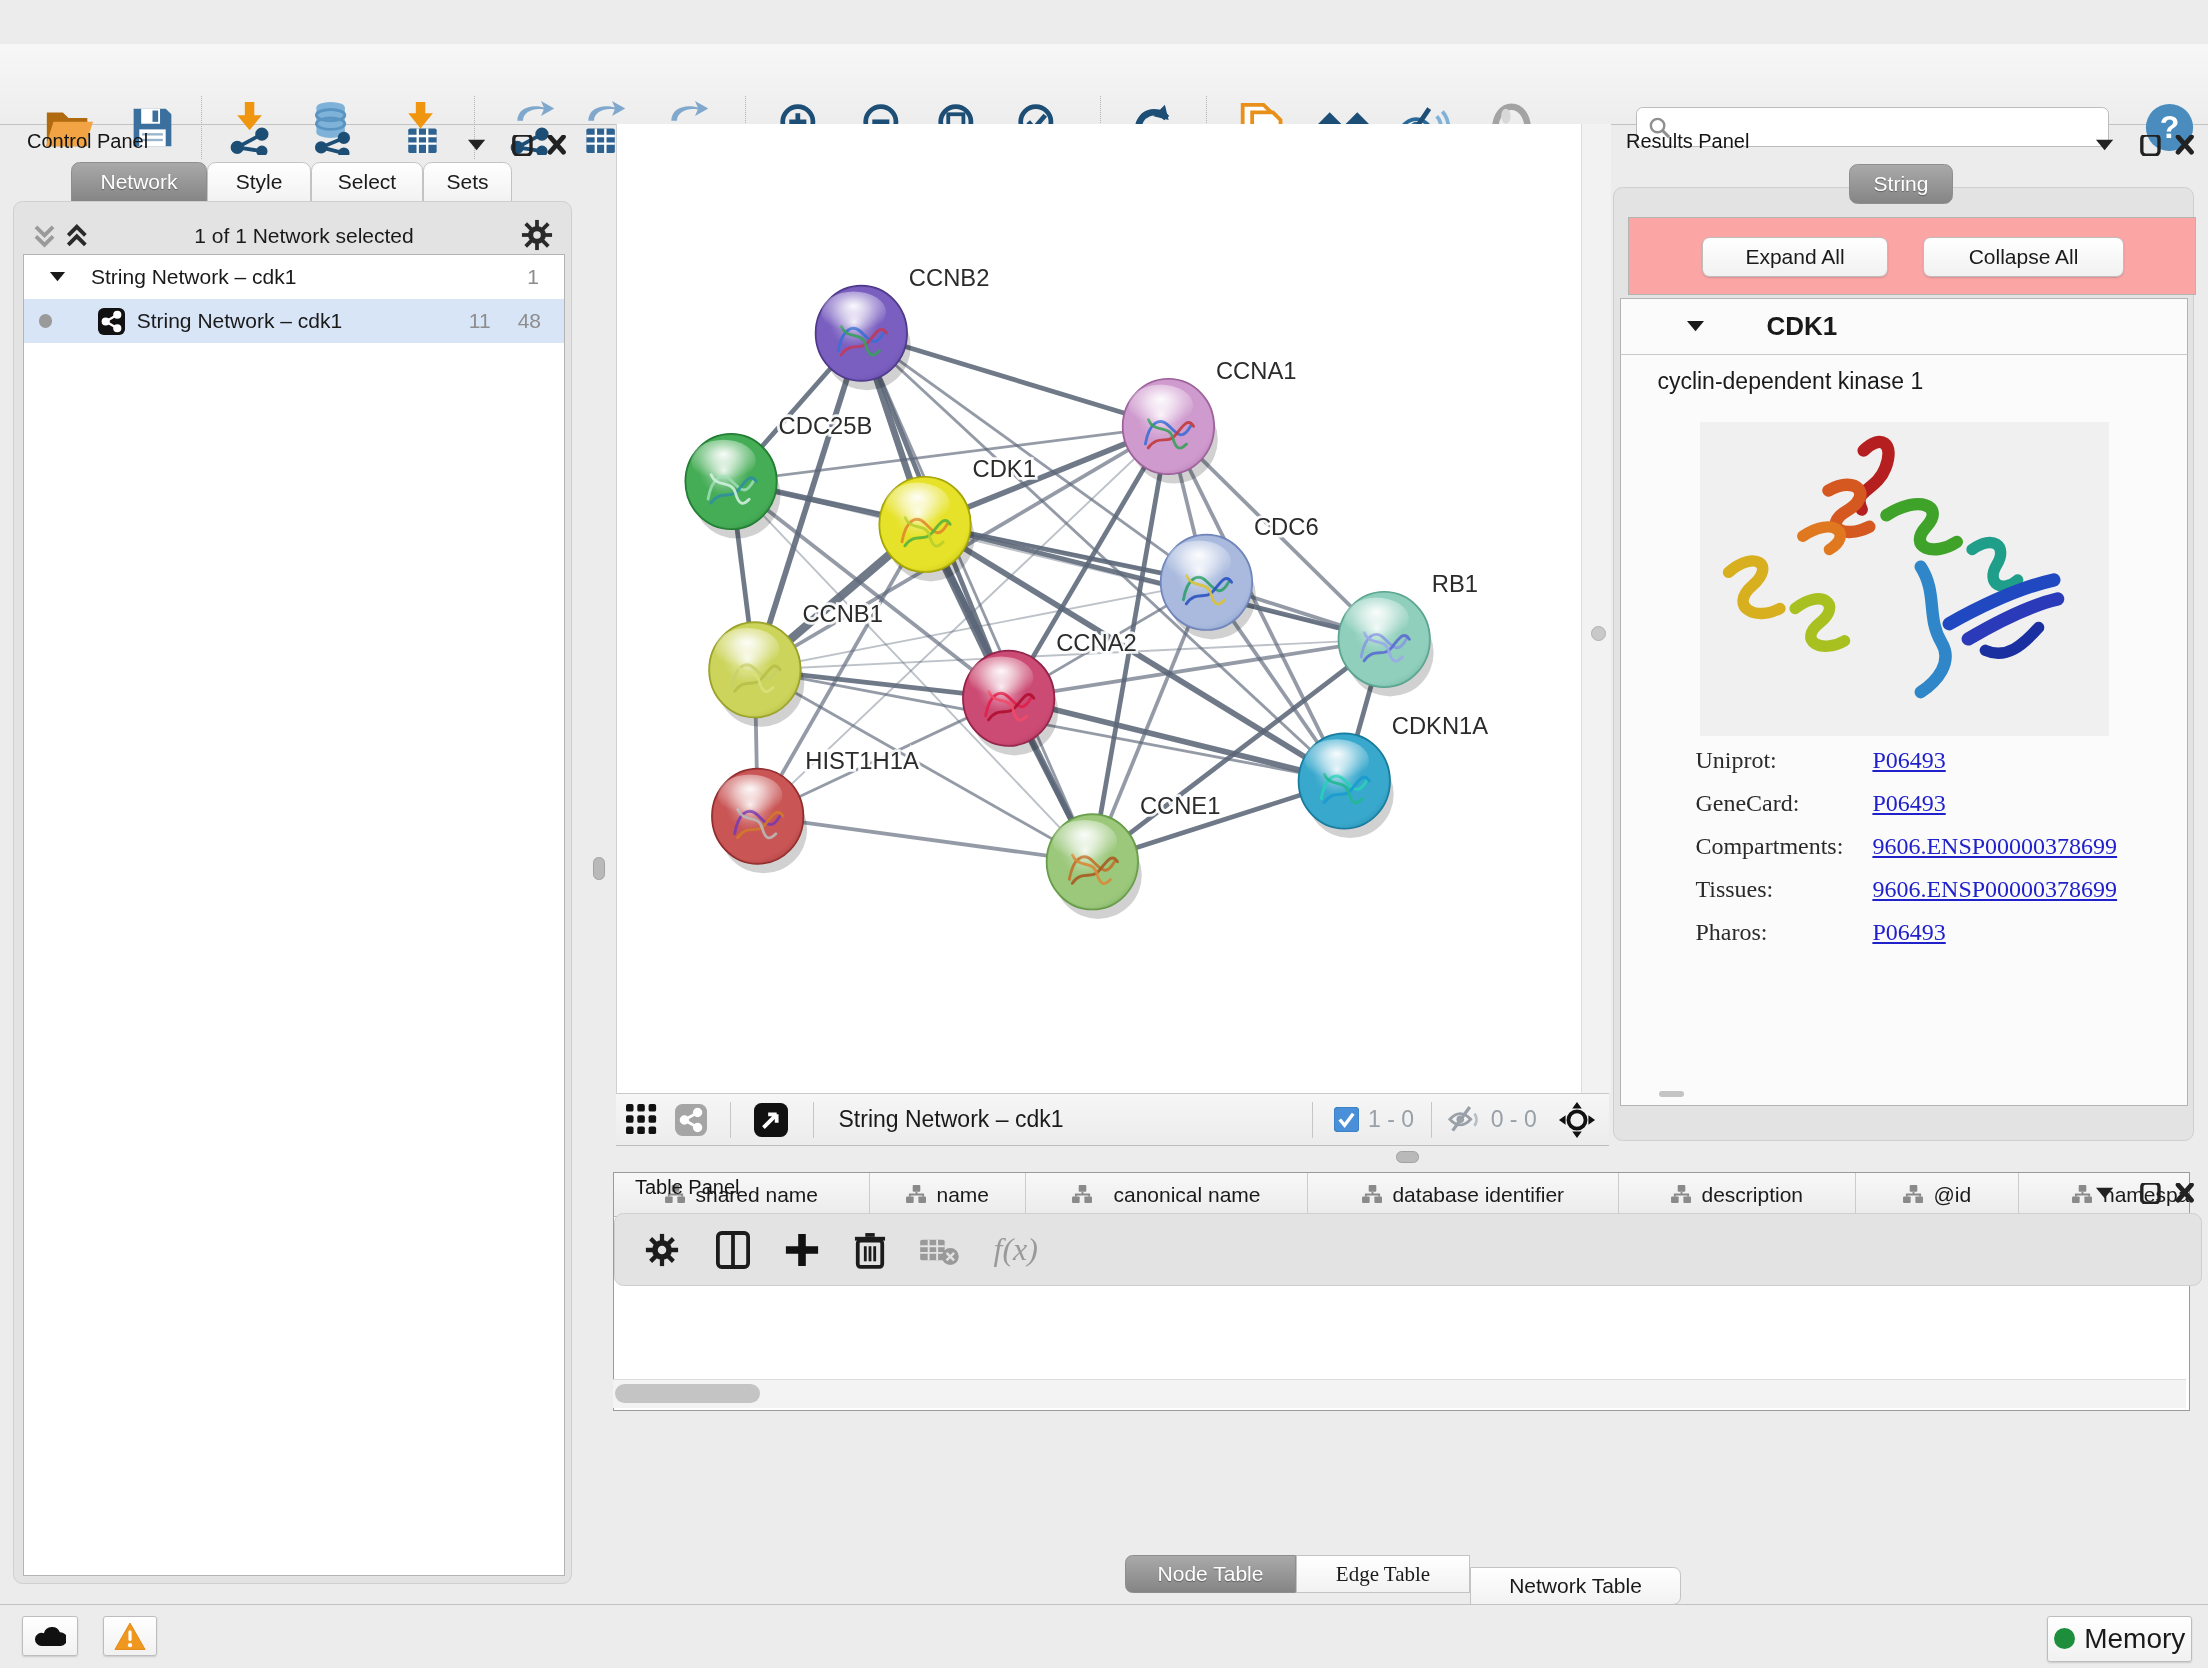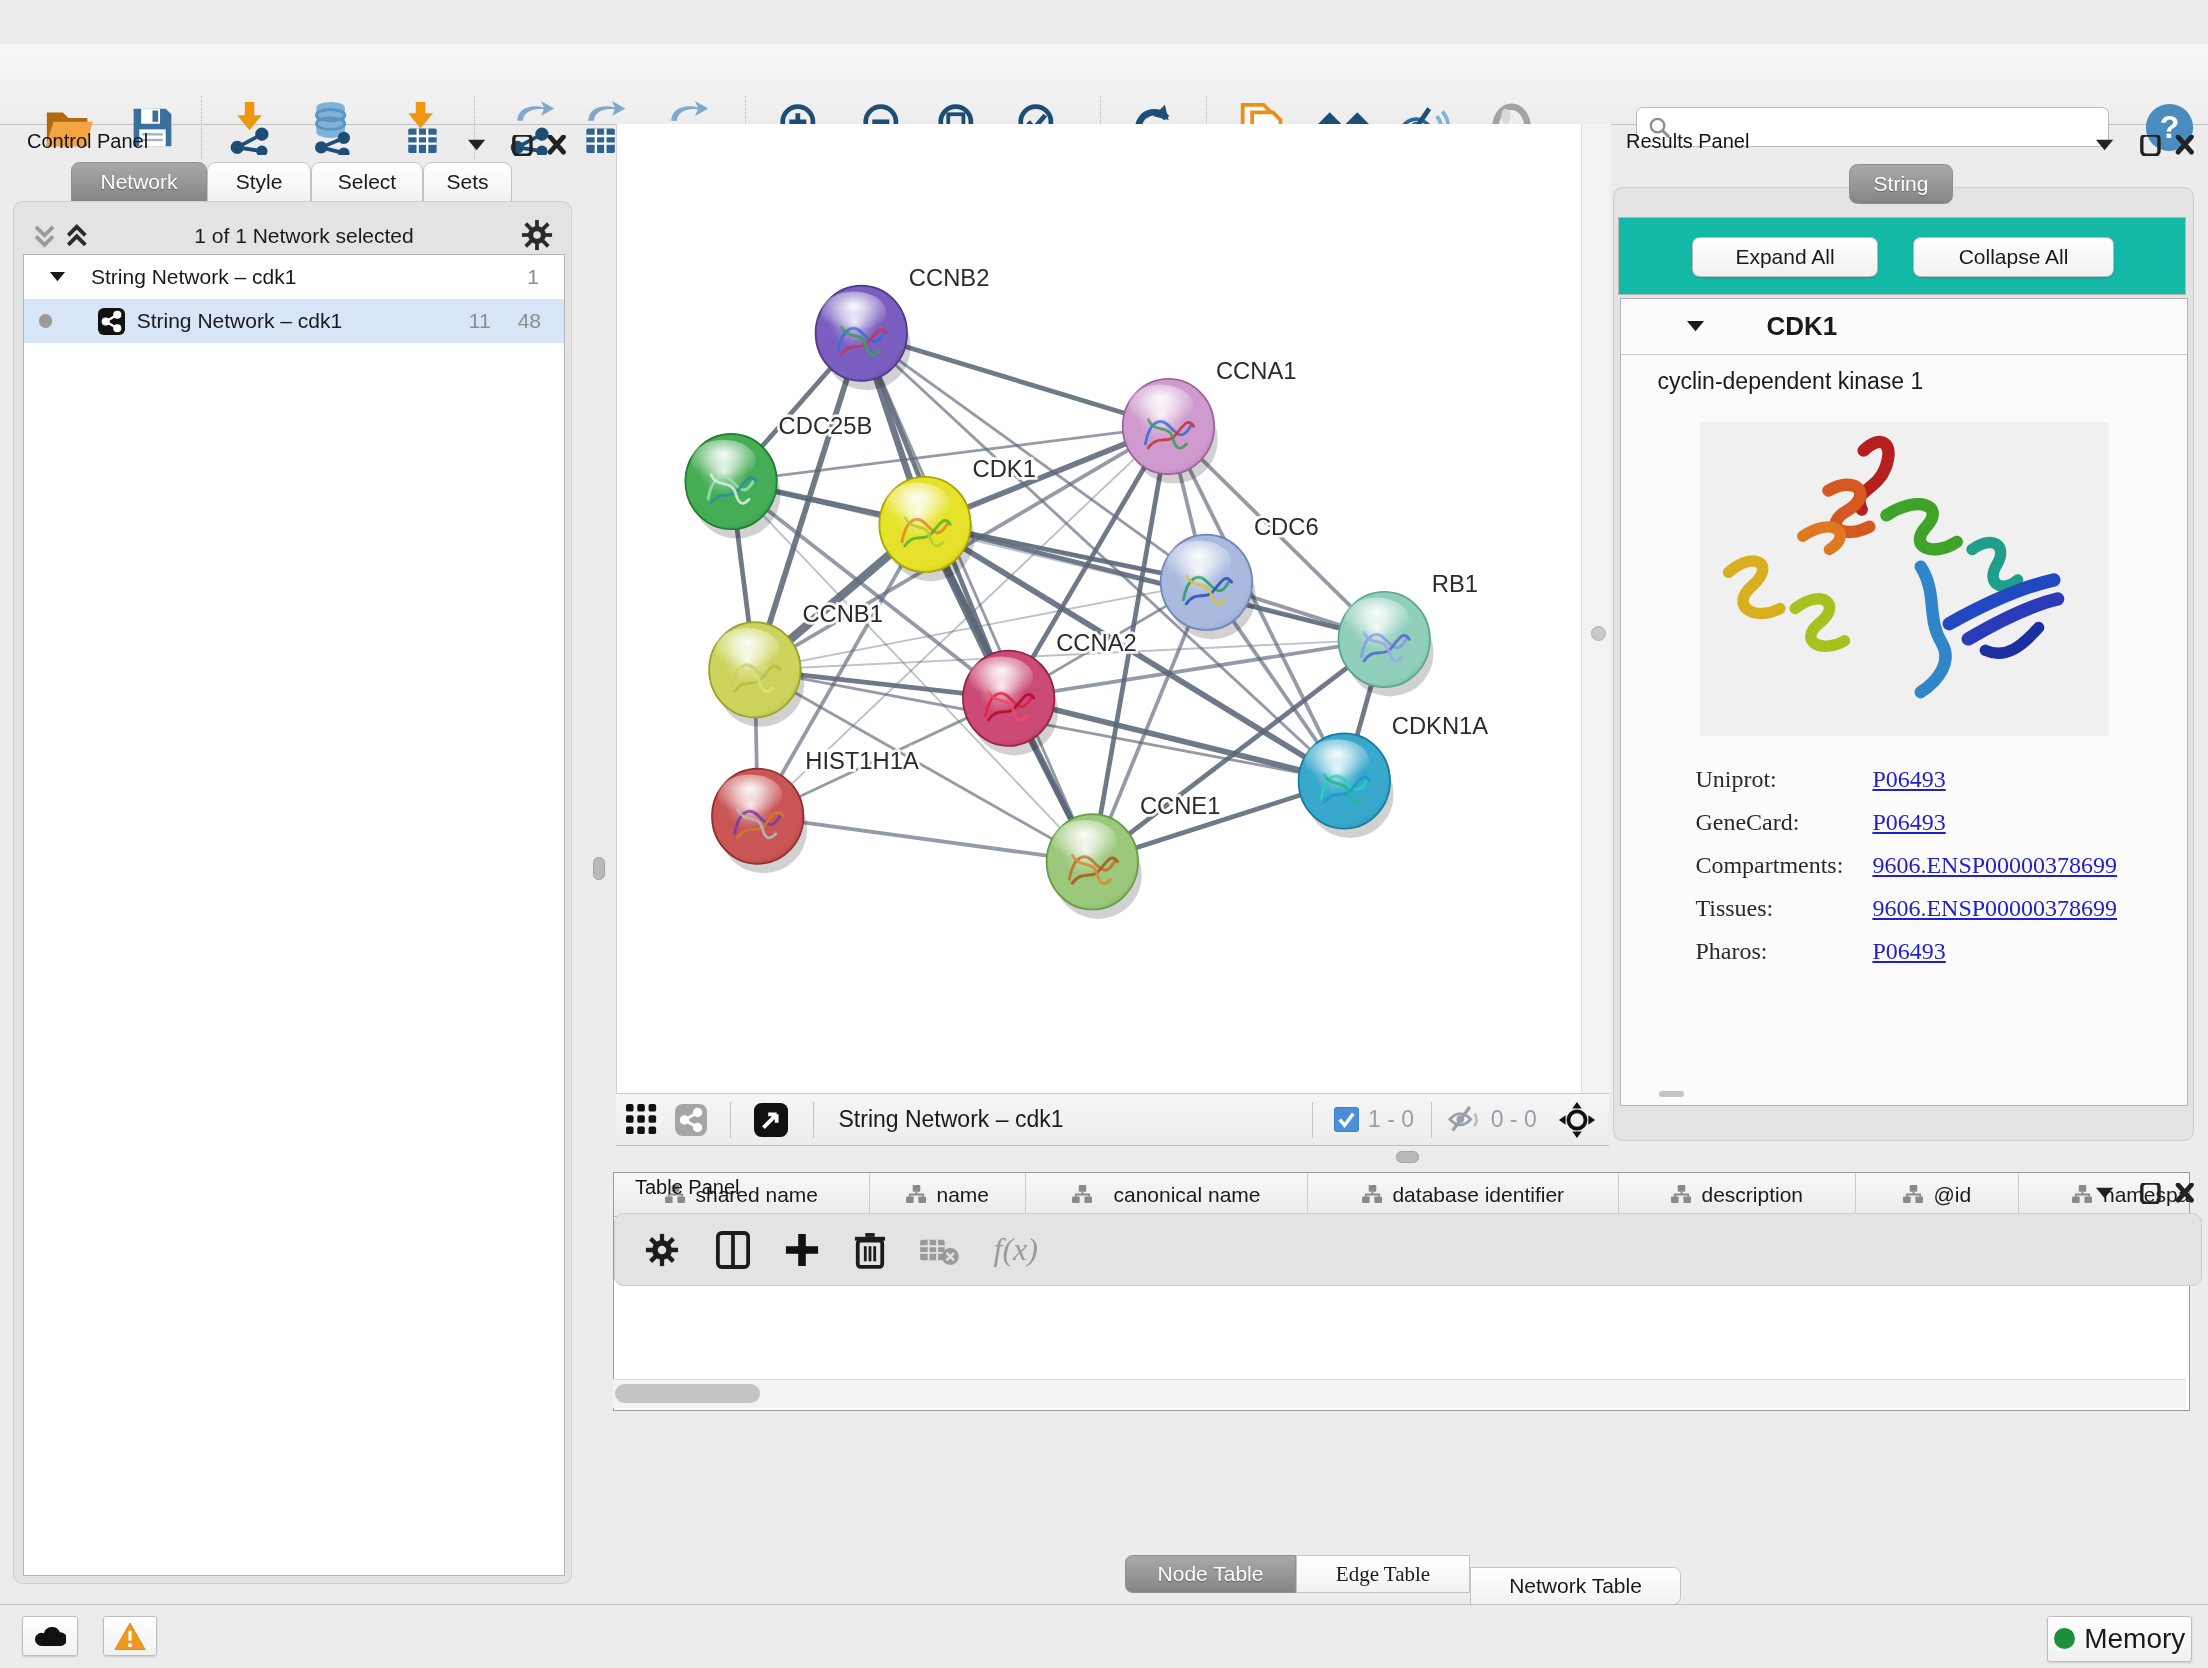--- a/index.html
+++ b/index.html
@@ -611,21 +611,21 @@
     <svg class="abs" style="left:487px;top:11.4px" width="105" height="21" viewBox="0 0 110 22">
       <path d="M0 5 l9 11 9-11 z" fill="#222"></path>
       <rect x="48" y="0" width="18" height="21" rx="4" fill="none" stroke="#222" stroke-width="3.5"></rect>
       <path d="M86 2 l14 16 M100 2 l-14 16" stroke="#222" stroke-width="5" stroke-linecap="round"></path>
     </svg>
     <div class="abs graybox" style="left:3.8px;top:63px;width:579px;height:952px"></div>
     <div class="abs tab sel" style="left:240px;top:40px;width:104px;border-radius:8.6px">
         <span>String</span>
       </div>
 
-    <div class="abs whitebox" style="left:9px;top:93px;width:566px;height:76px;background:#14b8a6">
+    <div class="abs whitebox" style="left:19px;top:93px;width:566px;height:76px;background:#fca5a5">
       <div class="btn abs" style="left:73px;top:19px;width:184px;height:38px">
           <span>Expand All</span>
         </div>
       <div class="btn abs" style="left:294px;top:19px;width:199px;height:38px">
           <span>Collapse All</span>
         </div>
     </div>
 
     <div class="abs whitebox" style="left:11.4px;top:174px;width:566px;height:806px;background:#fbfbfb">
       <div style="display:flex;align-items:center;height:55px;border-bottom:1px solid #c9c9c9">
@@ -647,21 +647,21 @@
             <path d="M196 98 C230 76 258 88 238 110 C218 132 246 142 270 126" stroke="#3fa32a" stroke-width="13"></path>
             <path d="M286 134 C308 118 324 130 312 150 C300 170 318 180 334 166" stroke="#1f9e8a" stroke-width="12"></path>
             <path d="M232 152 C250 180 238 206 254 232 C266 252 250 272 232 284" stroke="#2f86c8" stroke-width="13"></path>
             <path d="M262 212 C305 188 345 172 372 166" stroke="#2048c0" stroke-width="14"></path>
             <path d="M376 186 C350 192 316 208 282 228" stroke="#2a3ab8" stroke-width="14"></path>
             <path d="M300 240 C322 250 340 234 356 216" stroke="#1a2fa0" stroke-width="12"></path>
           </g>
         </svg>
       </div>
 
-      <div id="crosslinks" class="serif" style="margin:22px 0 0 74px">
+      <div id="crosslinks" class="serif" style="margin:3px 0 0 74px">
           <div class="cl-row">
             <span class="cl-label">Uniprot:</span>
             <span class="cl-link">P06493</span>
           </div>
           <div class="cl-row">
             <span class="cl-label">GeneCard:</span>
             <span class="cl-link">P06493</span>
           </div>
           <div class="cl-row">
             <span class="cl-label">Compartments:</span>

